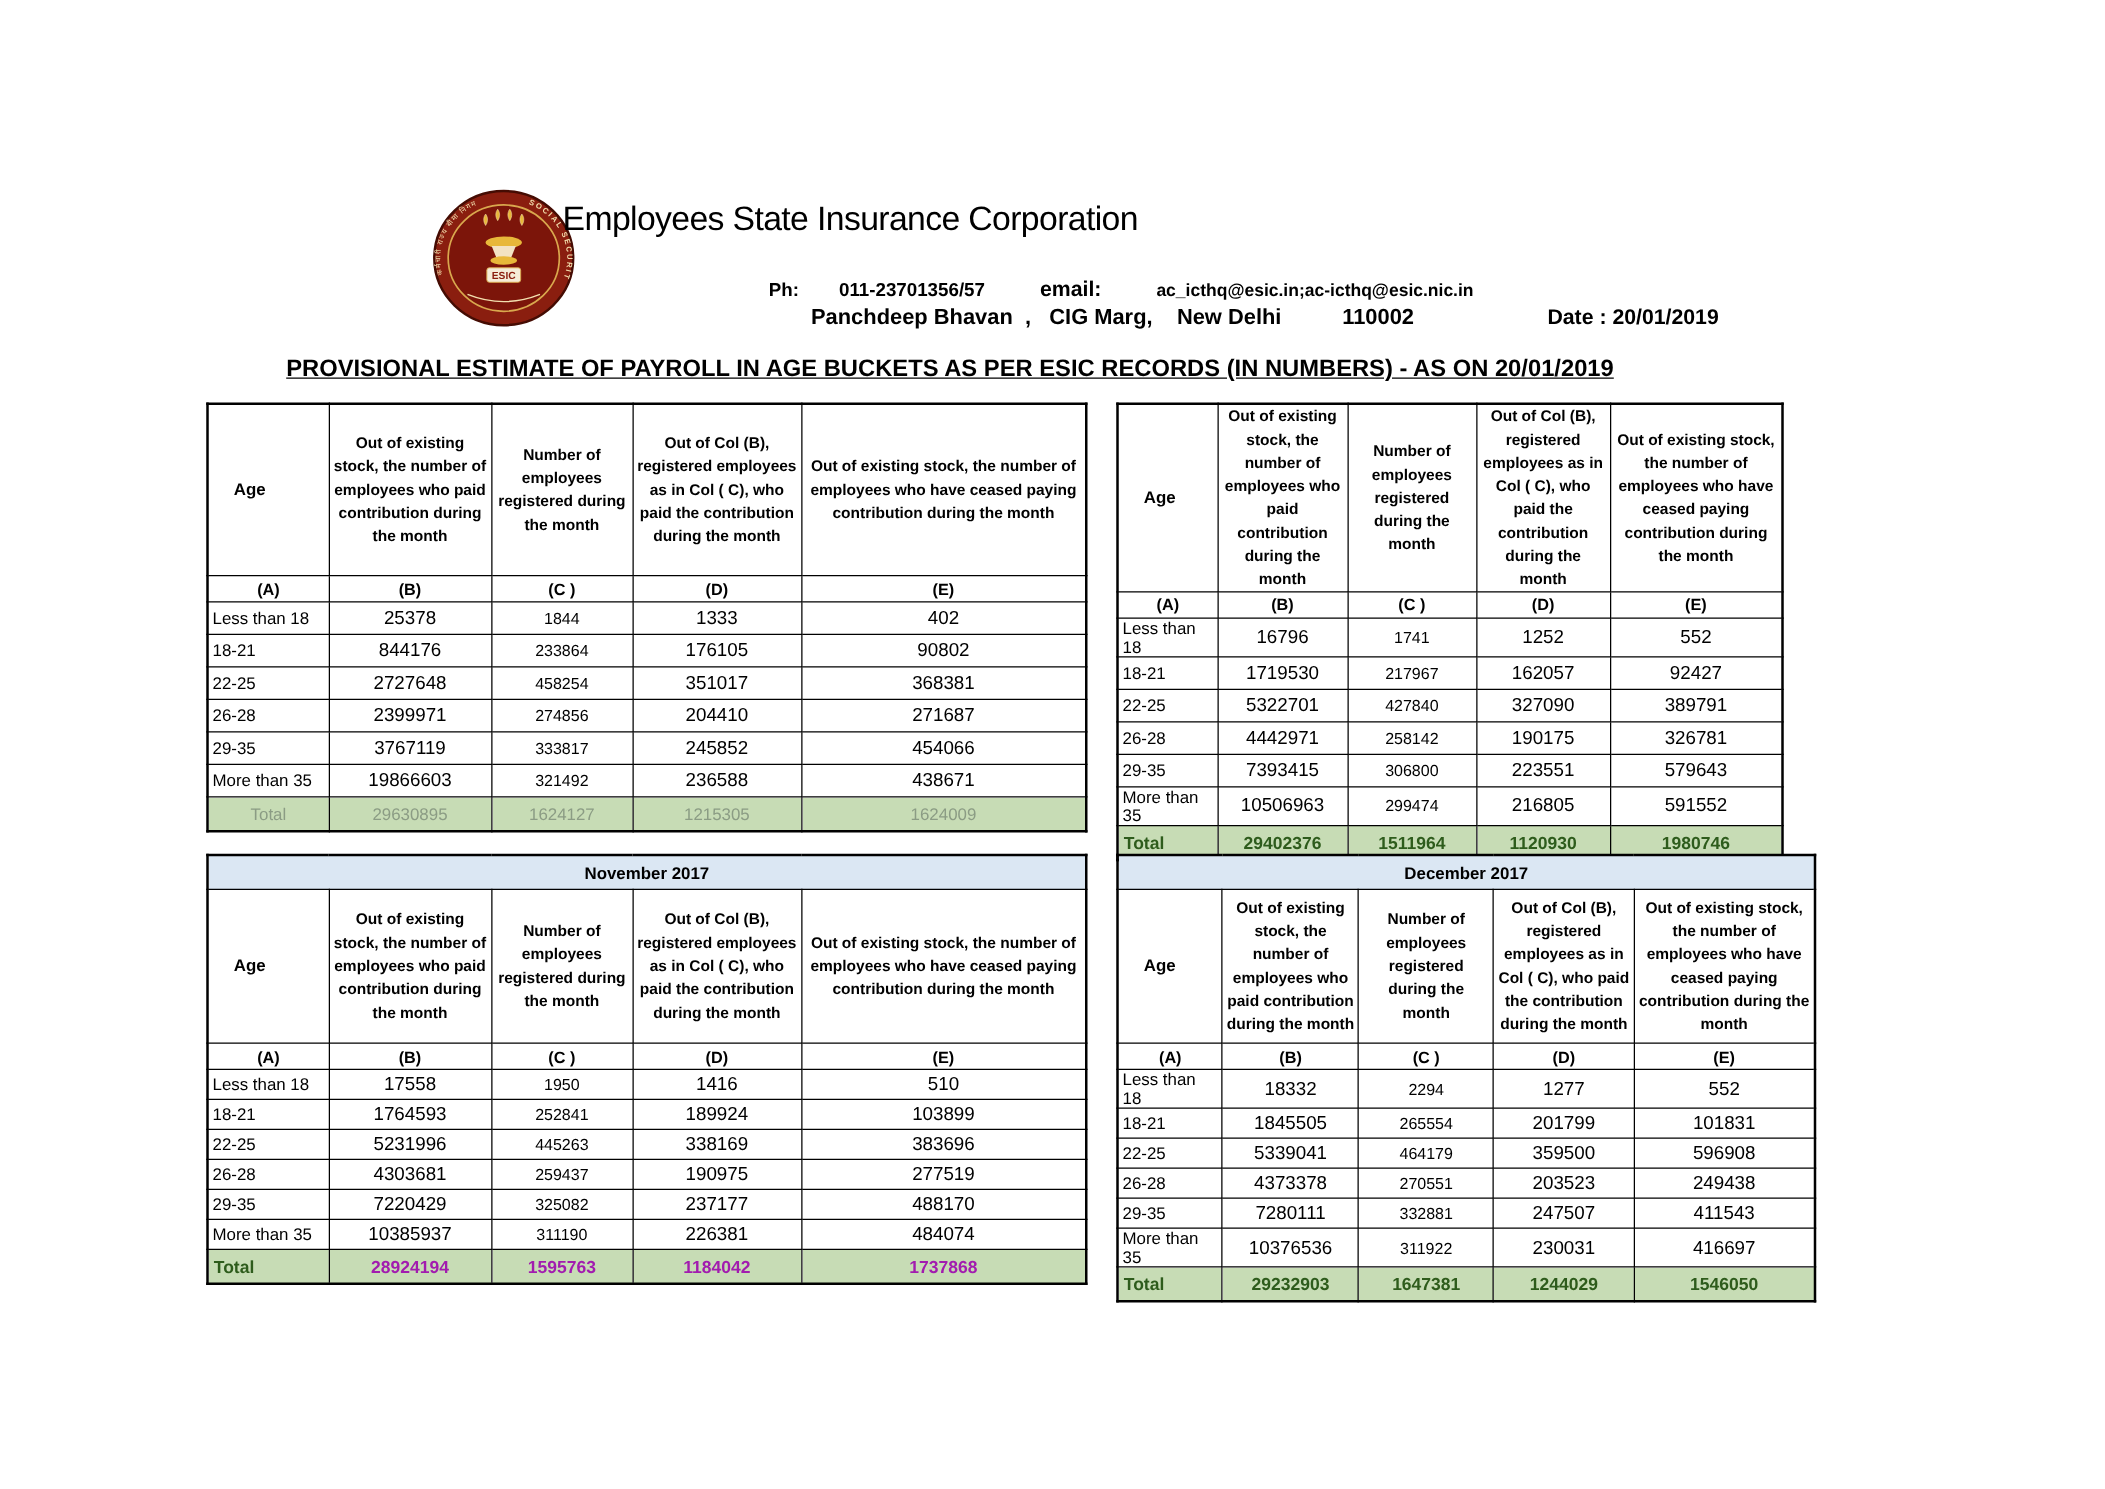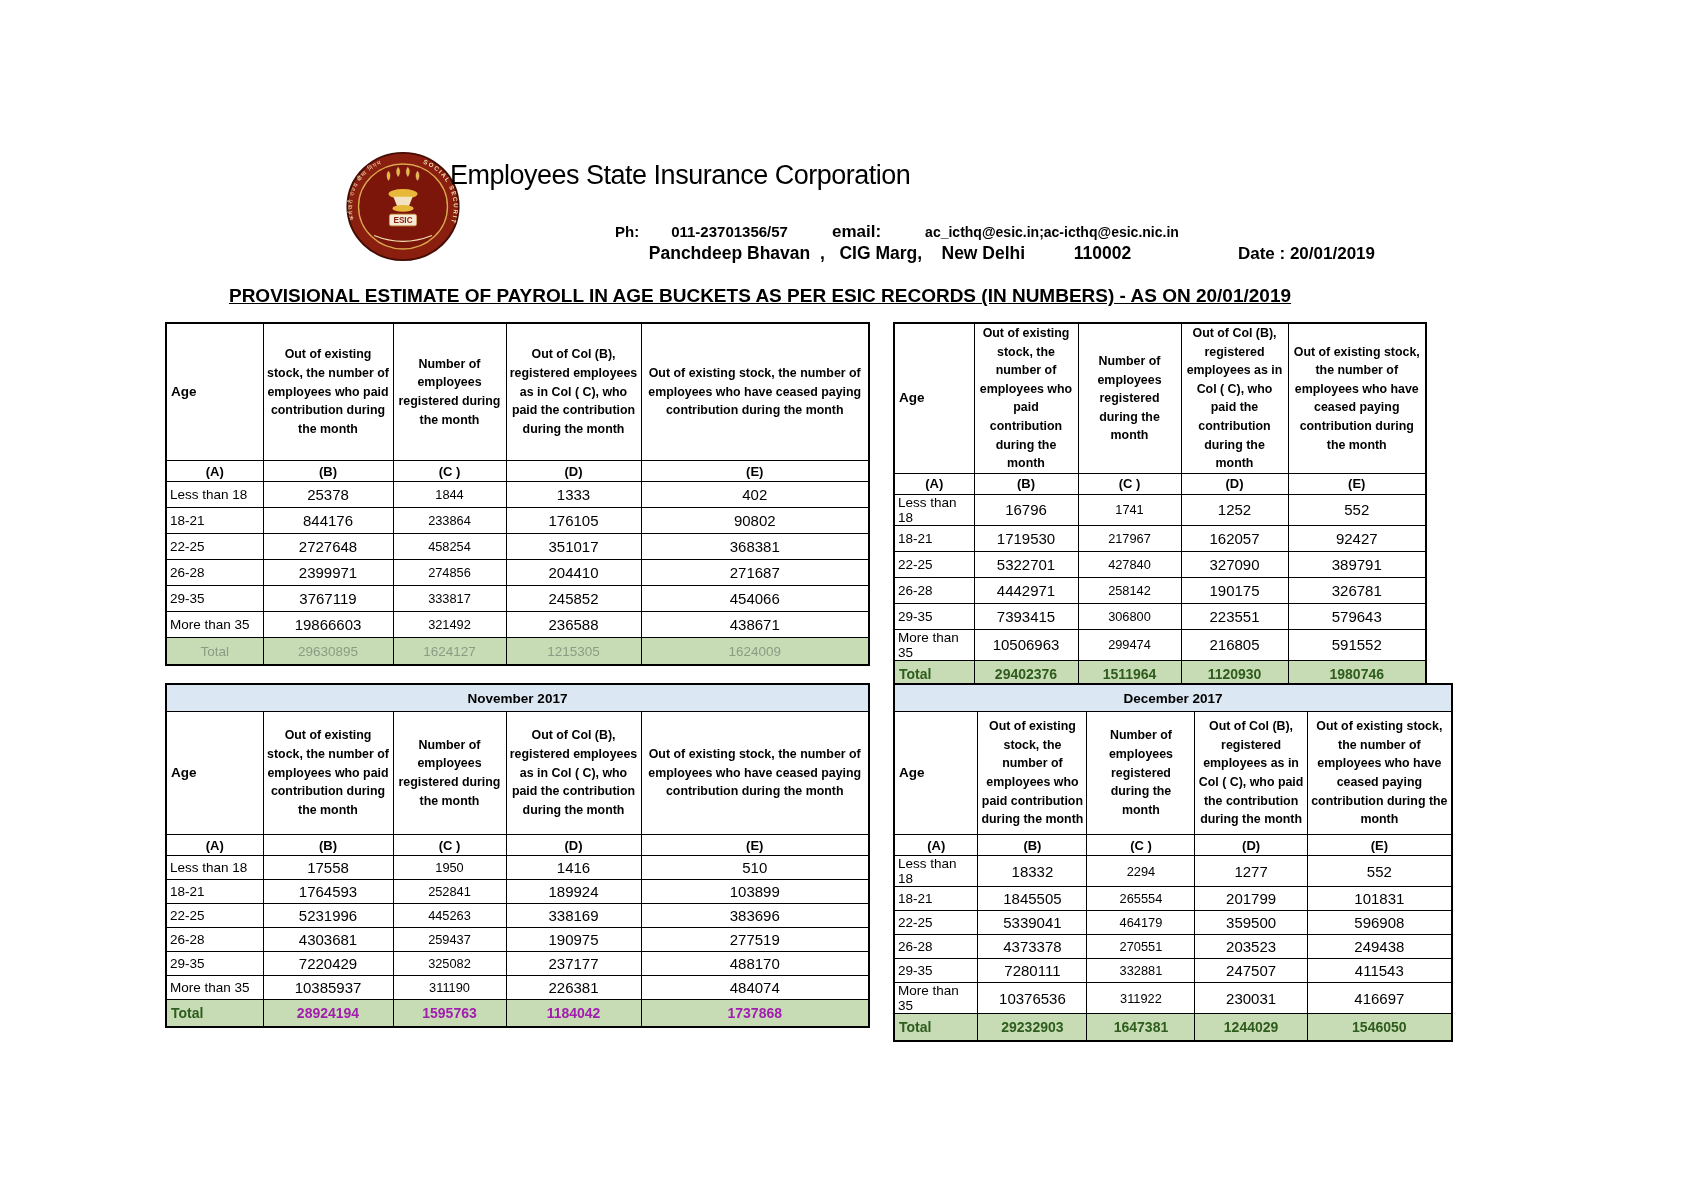--- a/index.html
+++ b/index.html
@@ -36,21 +36,21 @@
   .t-left .c0{width:97px}.t-left .c1{width:130px}.t-left .c2{width:113px}
   .t-left .c3{width:135px}.t-left .c4{width:228px}
   .t-right .c0{width:80px}.t-right .c1{width:104px}.t-right .c2{width:103px}
   .t-right .c3{width:107px}.t-right .c4{width:138px}
 
   .month-row td{height:26px;background:#dbe7f3;text-align:center;font-weight:700;
                 font-size:13.5px;border-bottom:2.5px solid #000;}
   .head-row td{height:136px;font-weight:700;font-size:12.4px;line-height:1.5;
                text-align:center;vertical-align:middle;padding:2px 3px;}
   .t-bottom .head-row td{height:122px;}
-  .head-row td.hcol0{text-align:left;font-size:13.5px;padding-left:4px;}
+  .head-row td.hcol0{text-align:left;font-size:13.5px;padding-left:20px;}
   .letter-row td{height:20px;font-weight:700;font-size:13px;text-align:center;
                  border-top:2.5px solid #000;border-bottom:2px solid #000;}
   .data-row td{height:25px;}
   .t-bottom .data-row td{height:23px;}
   td.age-cell{font-size:13.5px;padding-left:4px;}
   td.val-cell{text-align:center;font-size:15px;}
   td.vc2{font-size:12.8px;}
 
   .total-row td{height:26px;background:#c7dcb5;text-align:center;font-size:14px;
                 border-top:2.2px solid #000;}

